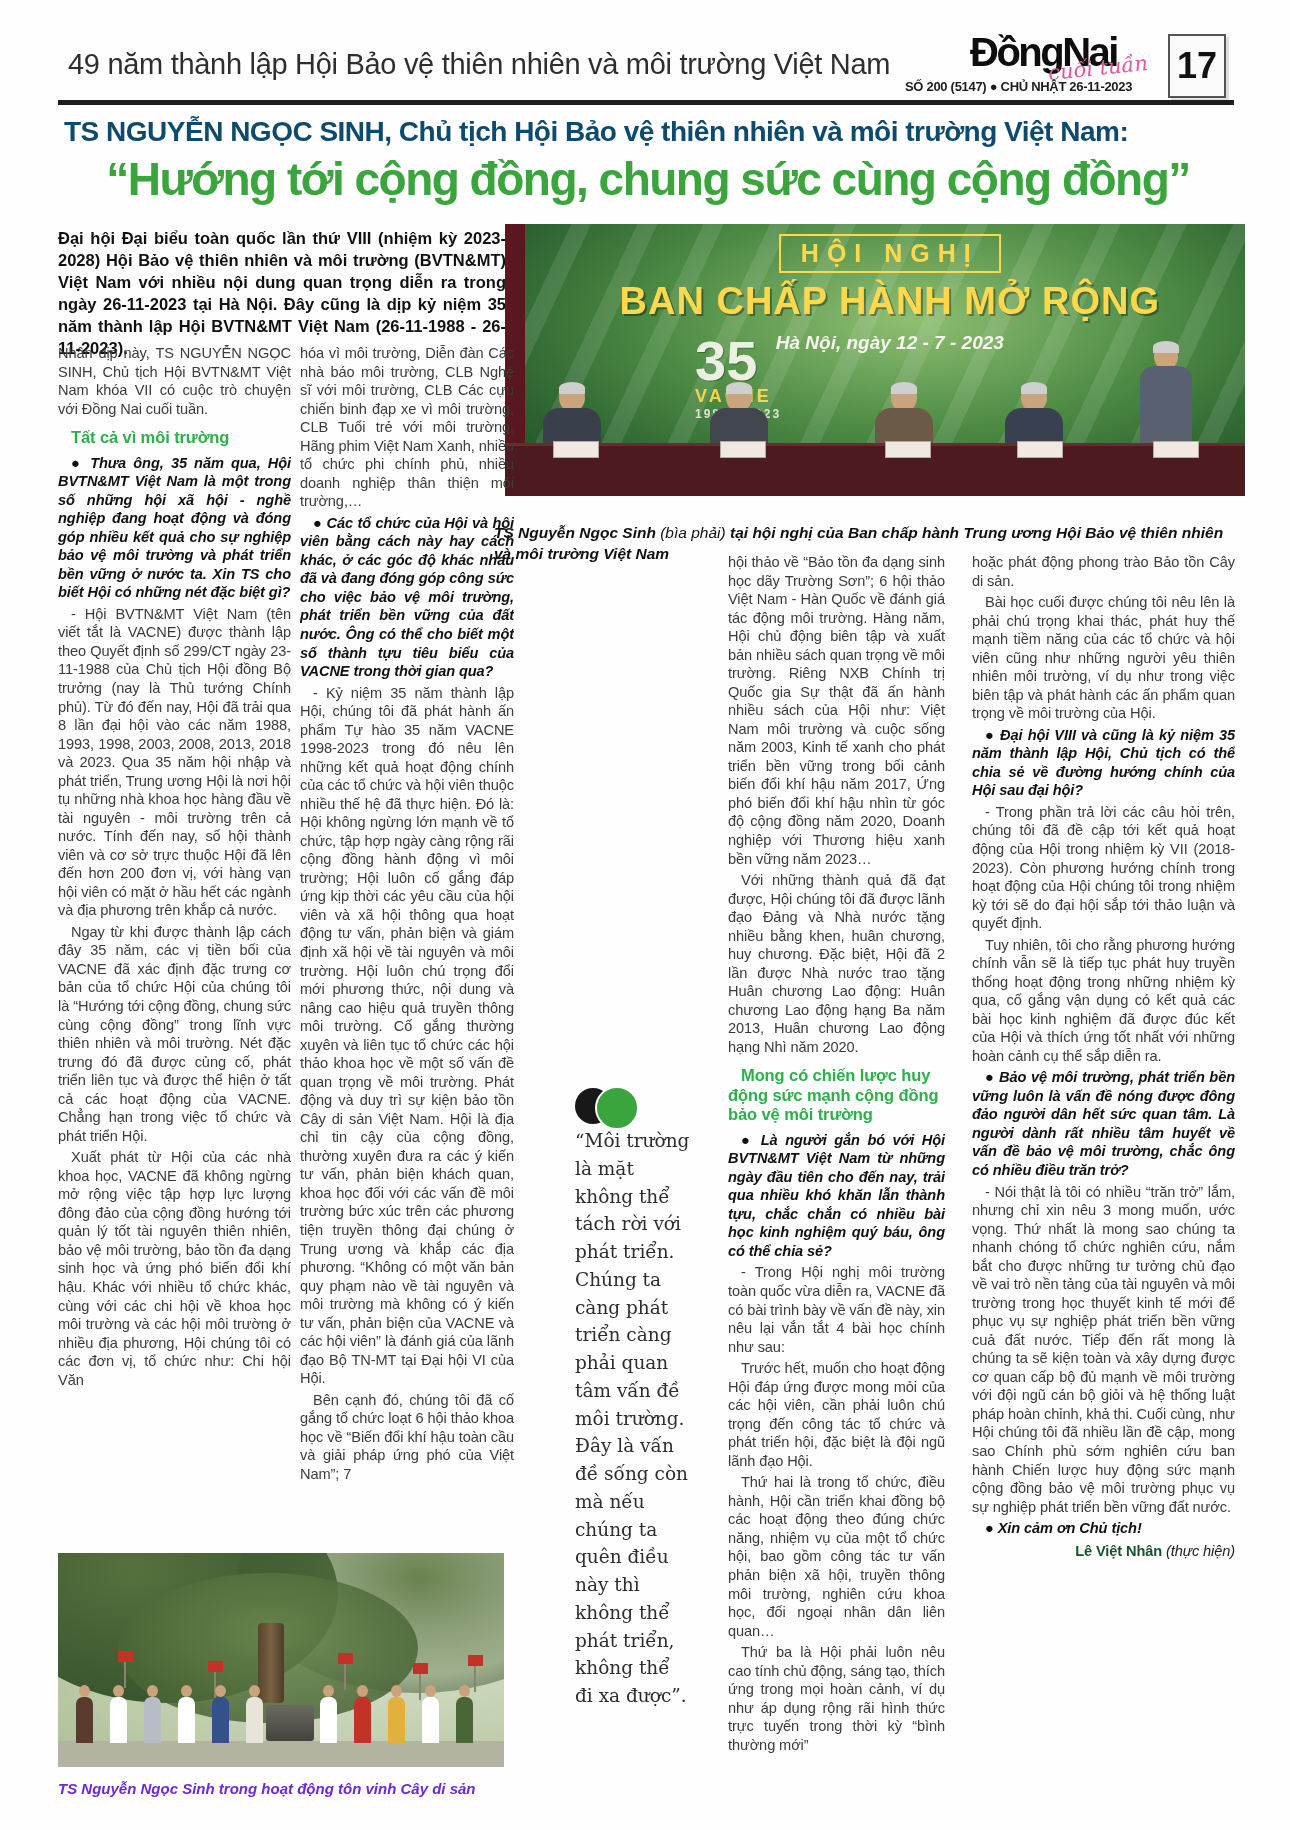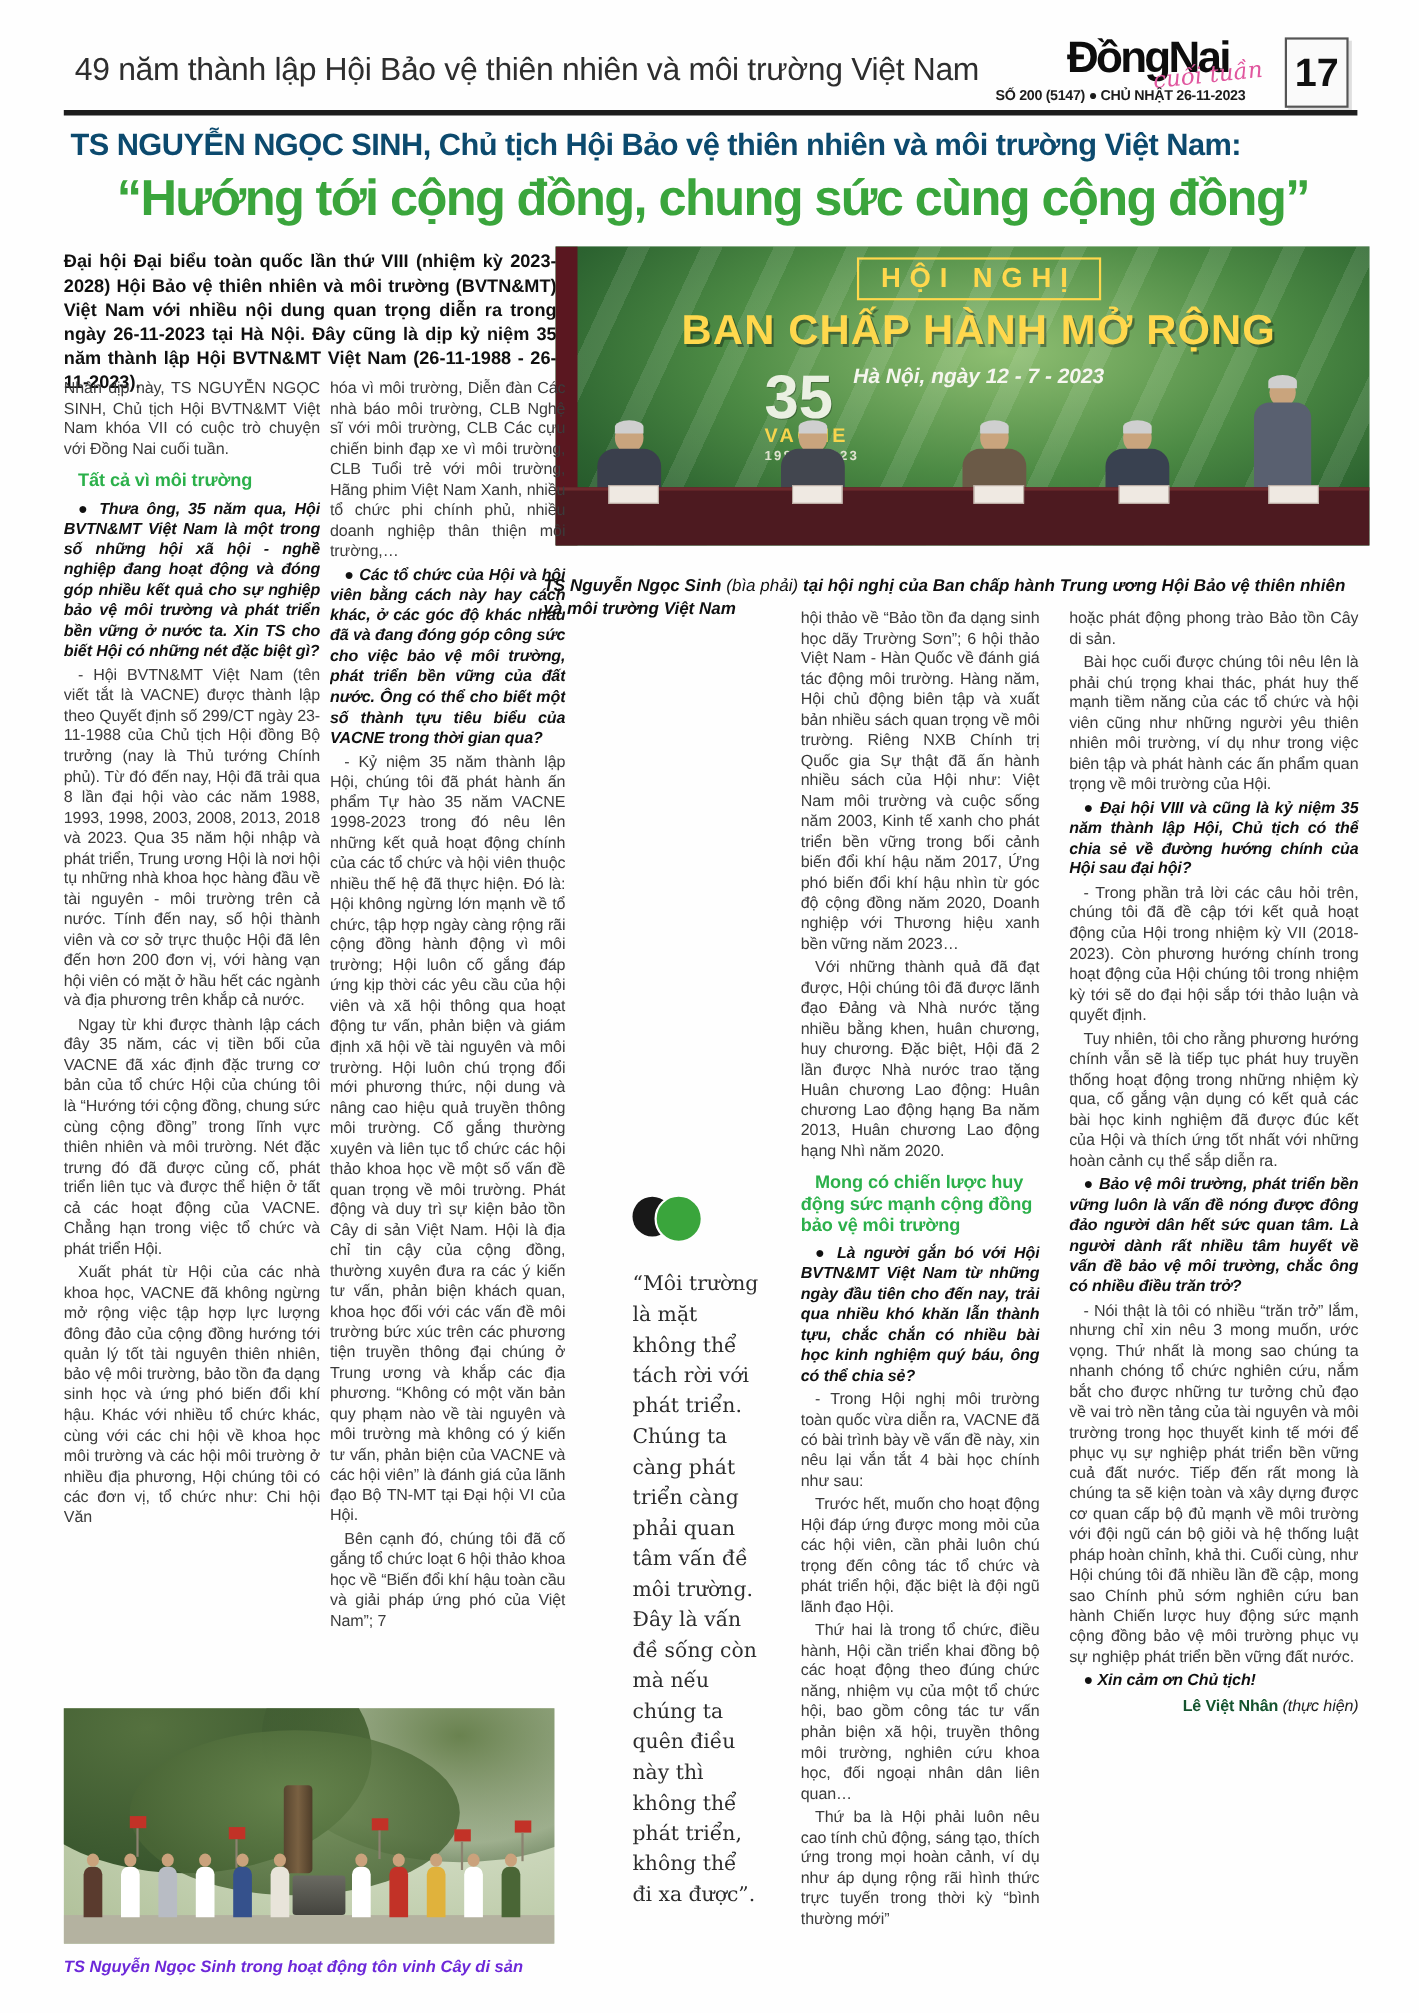--- a/index.html
+++ b/index.html
@@ -88,21 +88,21 @@
   .thanks{font-weight:bold;font-style:italic;color:#111;}
   .byline{text-align:right;margin-top:4px !important;text-indent:0 !important;}
   .byline .name{font-weight:bold;color:#14532d;font-style:normal;}
   .byline .role{font-style:italic;color:#222;}
   
   .pull-quote{position:absolute;left:575px;top:1086px;width:118px;}
   .pq-icon{position:relative;width:64px;height:40px;}
   .pq-c1{position:absolute;left:0;top:2px;width:36px;height:36px;border-radius:50%;background:#181818;}
   .pq-c2{position:absolute;left:20px;top:0px;width:40px;height:40px;border-radius:50%;background:#3aa53c;border:2px solid #fefefe;}
   .pq-text{
-    margin-top:28px;font-family:"DejaVu Serif",serif;font-size:18.5px;line-height:1.5;color:#2d2d2d;text-align:left;
+    margin-top:1px;font-family:"DejaVu Serif",serif;font-size:18.5px;line-height:1.5;color:#2d2d2d;text-align:left;
   }
   
   .bottom-photo{
     position:absolute;left:58px;top:1553px;width:446px;height:214px;overflow:hidden;background:#cfd8c2;
   }
   .bp-sky{position:absolute;inset:0;background:radial-gradient(ellipse at 70% 20%, #eef2e2 0%, #cdd8bd 40%, #aebf97 100%);}
   .bp-canopy1{position:absolute;left:-60px;top:-70px;width:340px;height:220px;border-radius:50%;background:radial-gradient(ellipse at 40% 40%, #55713f 0%, #3d5a30 60%, #2f4a26 100%);}
   .bp-canopy2{position:absolute;left:180px;top:-90px;width:360px;height:230px;border-radius:50%;background:radial-gradient(ellipse at 50% 50%, #607a45 0%, #44603360 60%, #3a5530 100%);opacity:0.93;}
   .bp-canopy3{position:absolute;left:60px;top:20px;width:300px;height:150px;border-radius:50%;background:radial-gradient(ellipse at 50% 40%, #6c8a51 0%, #4a6636 70%);opacity:0.85;}
   .bp-trunk{position:absolute;left:200px;top:70px;width:26px;height:80px;background:linear-gradient(90deg,#57452f,#7a6142,#4e3d29);border-radius:4px;}

